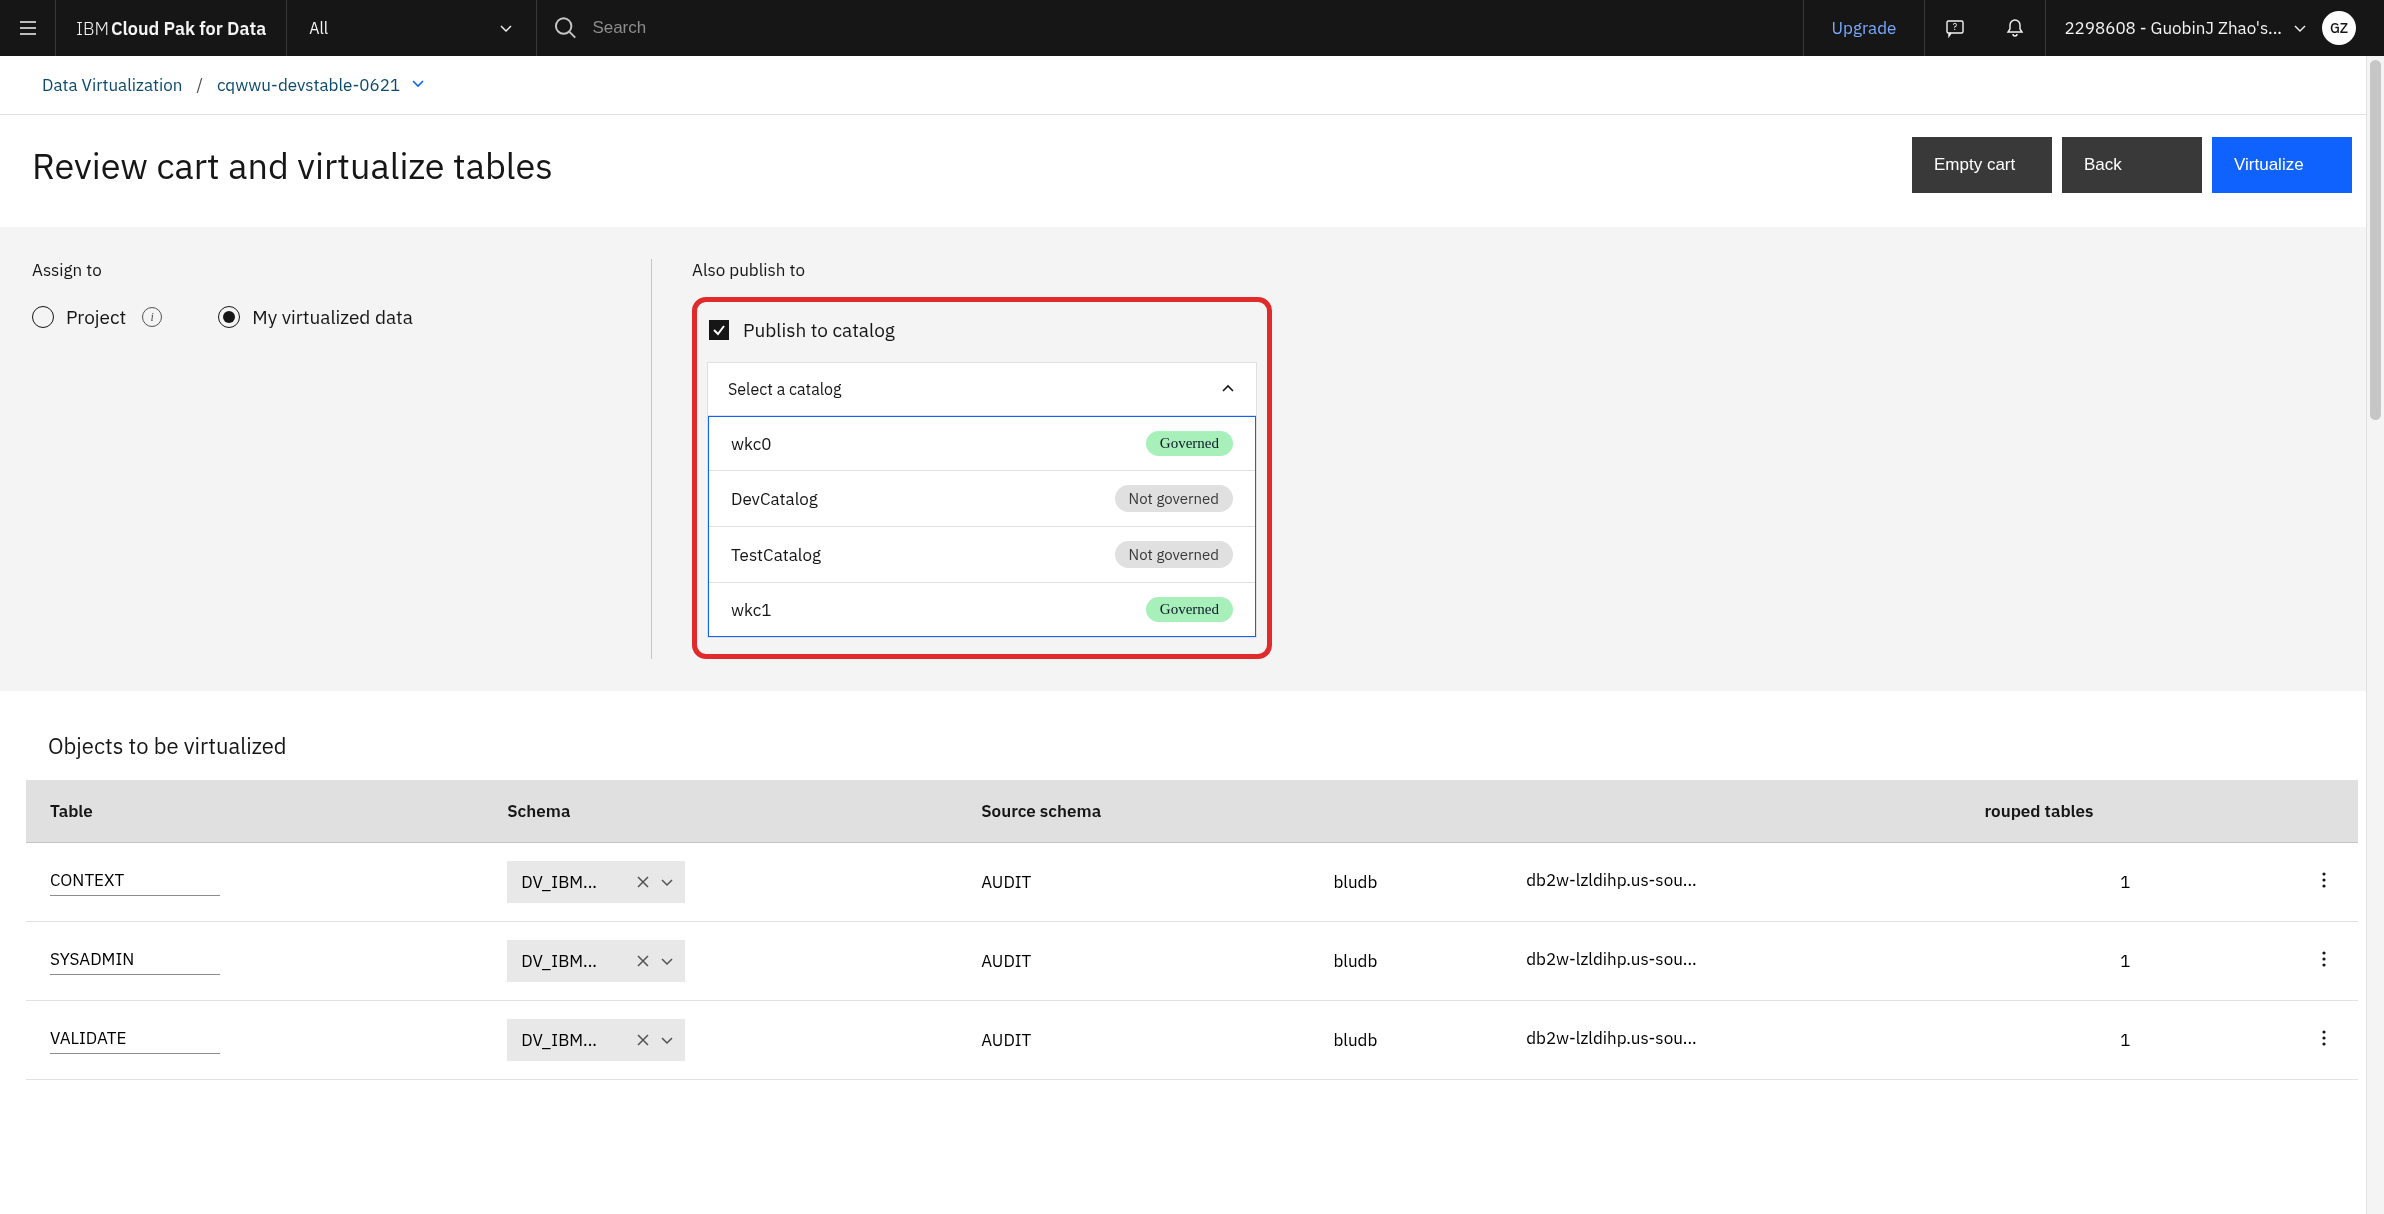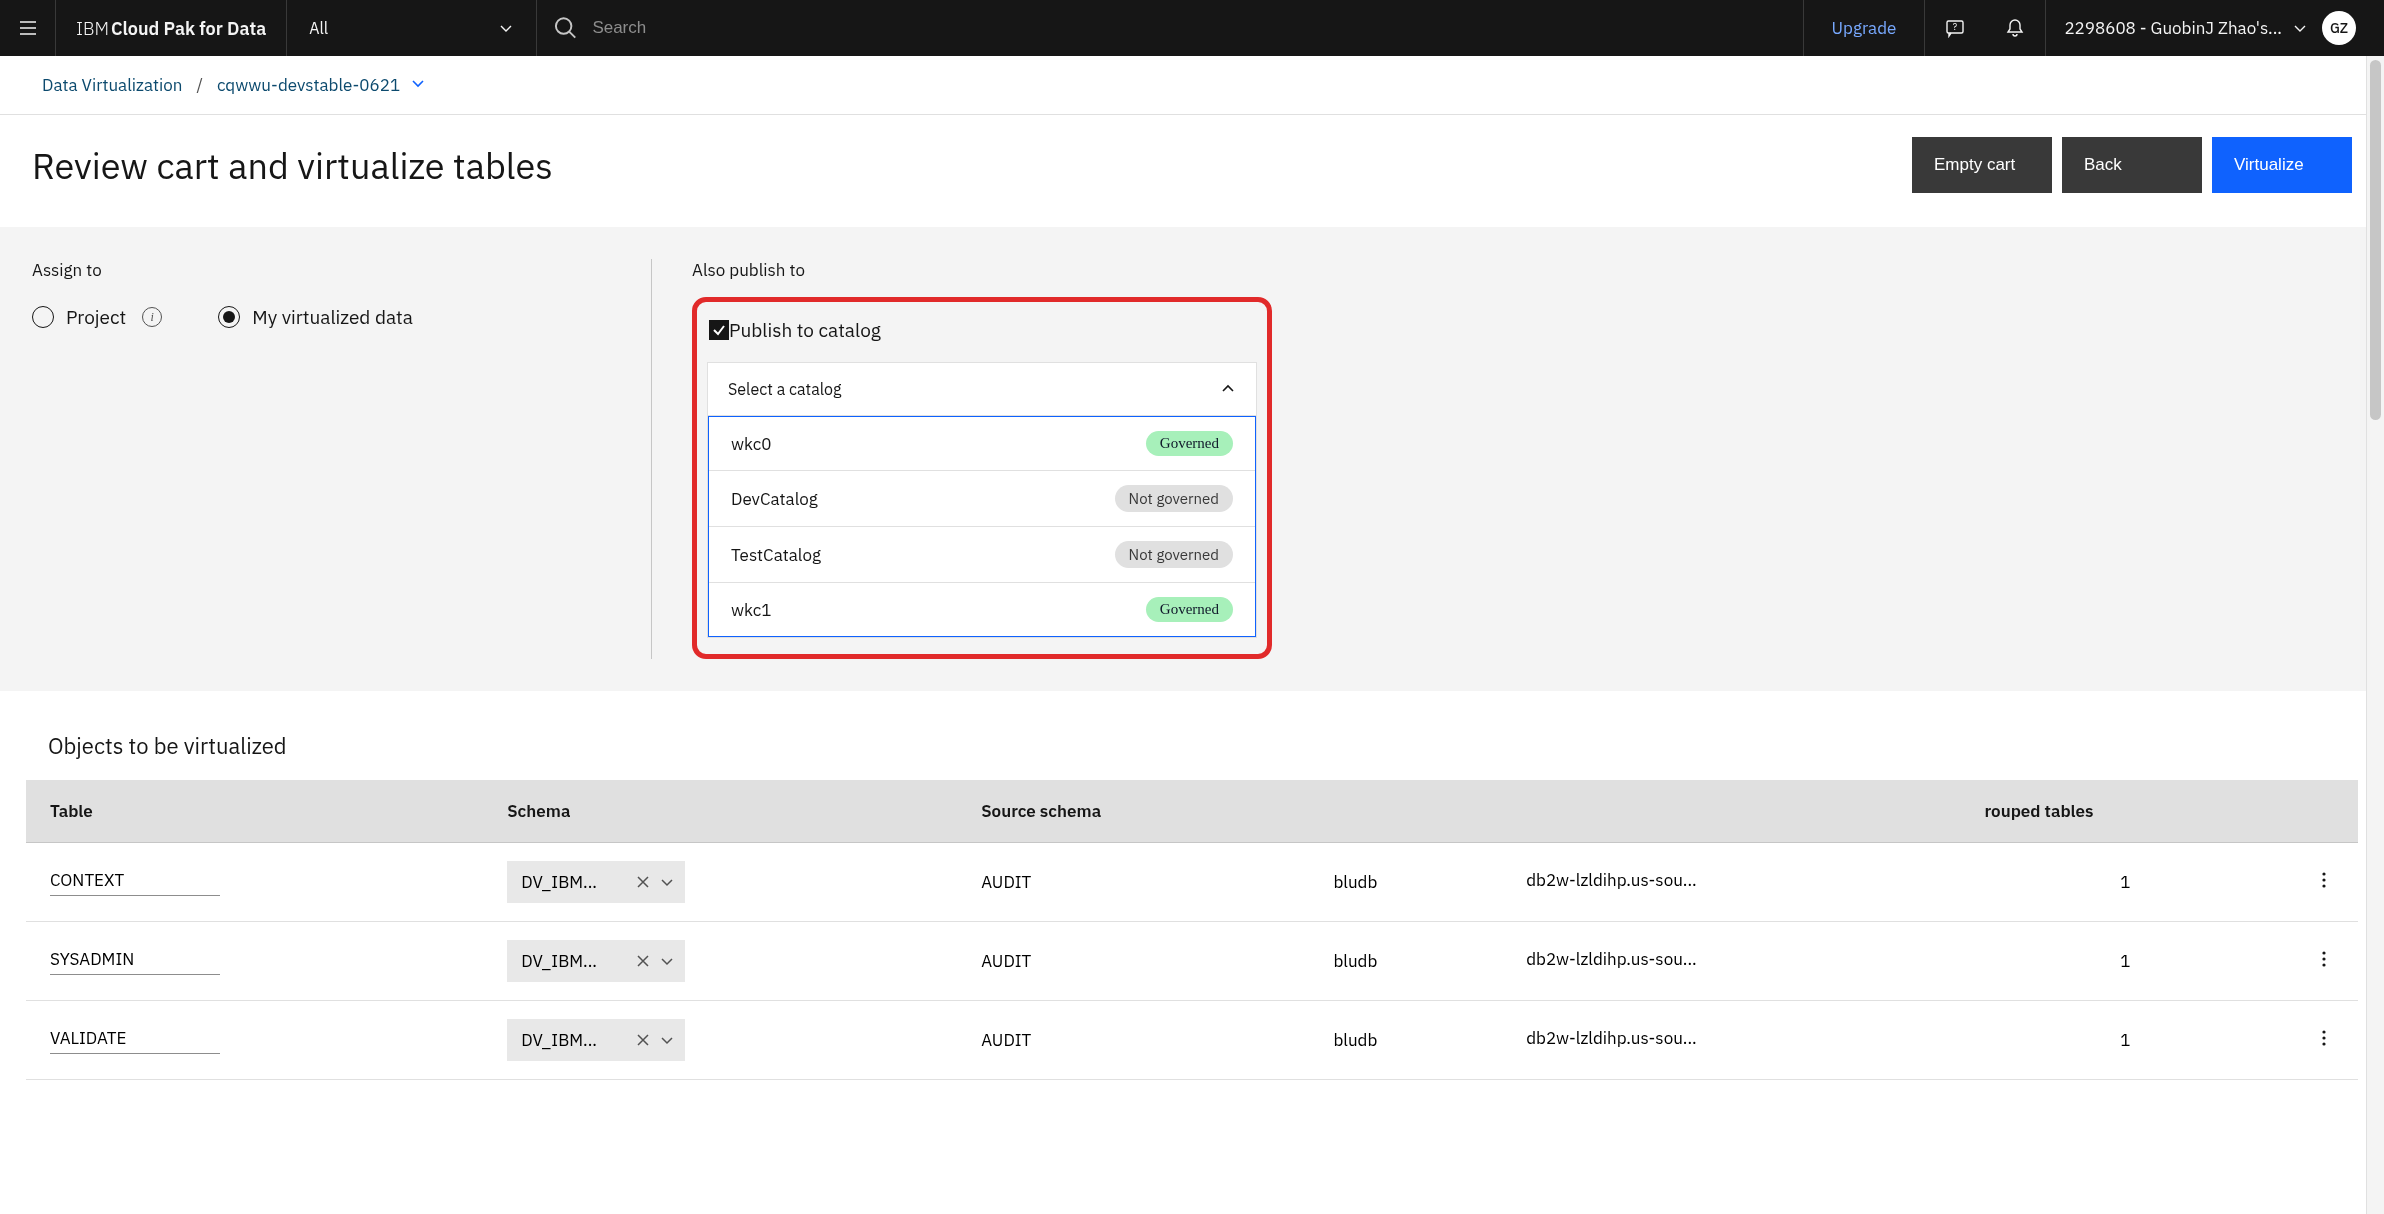--- a/index.html
+++ b/index.html
@@ -42,21 +42,21 @@
   .assign-right { flex:1; padding-left:40px; position:relative;}
   .small-label { font-size:17px; color:#161616; margin-bottom:24px;}
   .radio-row { display:flex; align-items:center; gap:56px;}
   .radio-item { display:flex; align-items:center; gap:12px; font-size:19px; cursor:pointer;}
   .radio-circle { width:22px; height:22px; border:1.5px solid #161616; border-radius:50%; display:flex; align-items:center; justify-content:center;}
   .radio-dot { width:12px; height:12px; border-radius:50%; background:#161616;}
   .info-icon { width:20px; height:20px; border:1.5px solid #525252; border-radius:50%; display:flex; align-items:center; justify-content:center; font-size:12px; color:#525252; margin-left:4px; font-style:italic; font-family:Georgia, serif;}
 
   
   .publish-box { border:5px solid #e12a2a; border-radius:14px; padding:10px 10px 16px 10px; margin-top:-8px; width:580px; background:transparent;}
-  .check-row { display:flex; align-items:center; font-size:19px; margin:6px 0 20px 2px;}
+  .check-row { display:flex; align-items:center; gap:14px; font-size:19px; margin:6px 0 20px 2px;}
   .checkbox { width:20px; height:20px; background:#161616; display:flex; align-items:center; justify-content:center;}
   .checkbox svg { }
   .select-wrap { background:#fff; border:1px solid #e0e0e0; }
   .select-head { display:flex; align-items:center; justify-content:space-between; padding:16px 20px; cursor:pointer; border-bottom:1px solid #e0e0e0;}
   .select-list { border:1.5px solid #0f62fe; }
   .option { display:flex; align-items:center; justify-content:space-between; padding:14px 22px; border-bottom:1px solid #e0e0e0; cursor:pointer; font-size:17px;}
   .option:last-child { border-bottom:none;}
   .badge { padding:4px 14px; border-radius:14px; font-size:15px;}
   .badge-gov { background:#a7f0ba; color:#0f172a;font-family:Liberation Serif, serif;}
   .badge-nog { background:#e0e0e0; color:#393939;}

